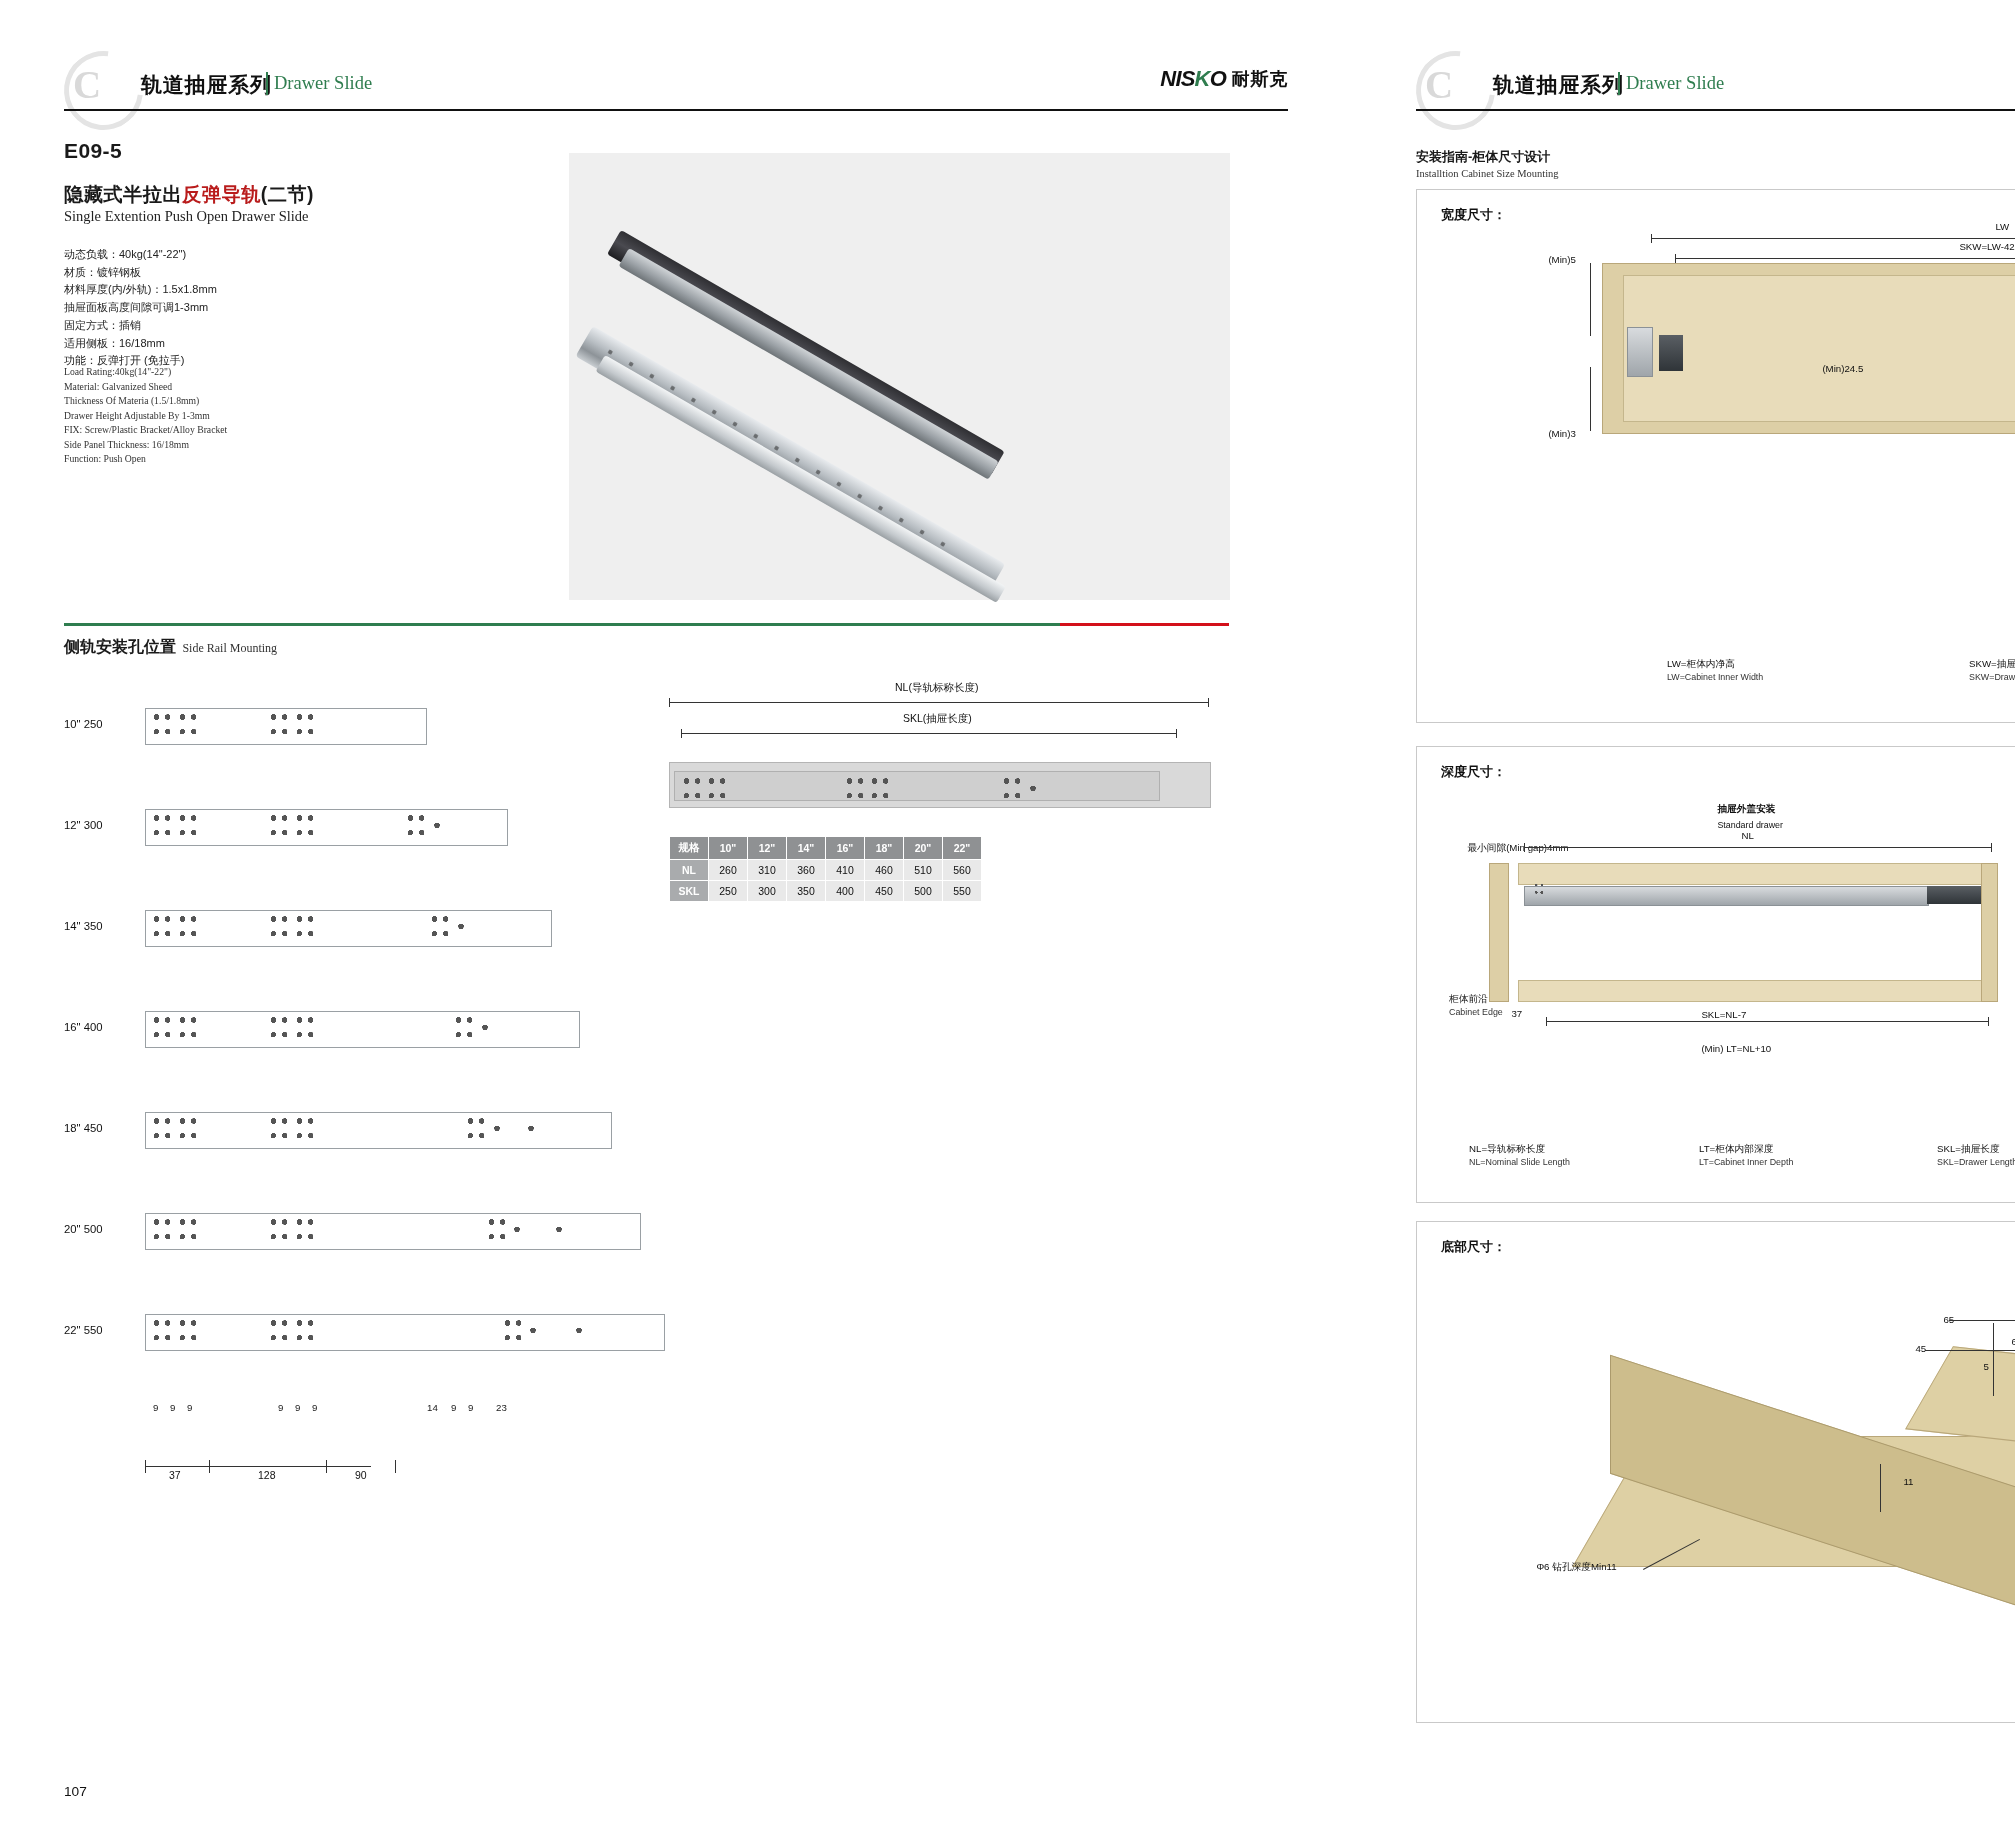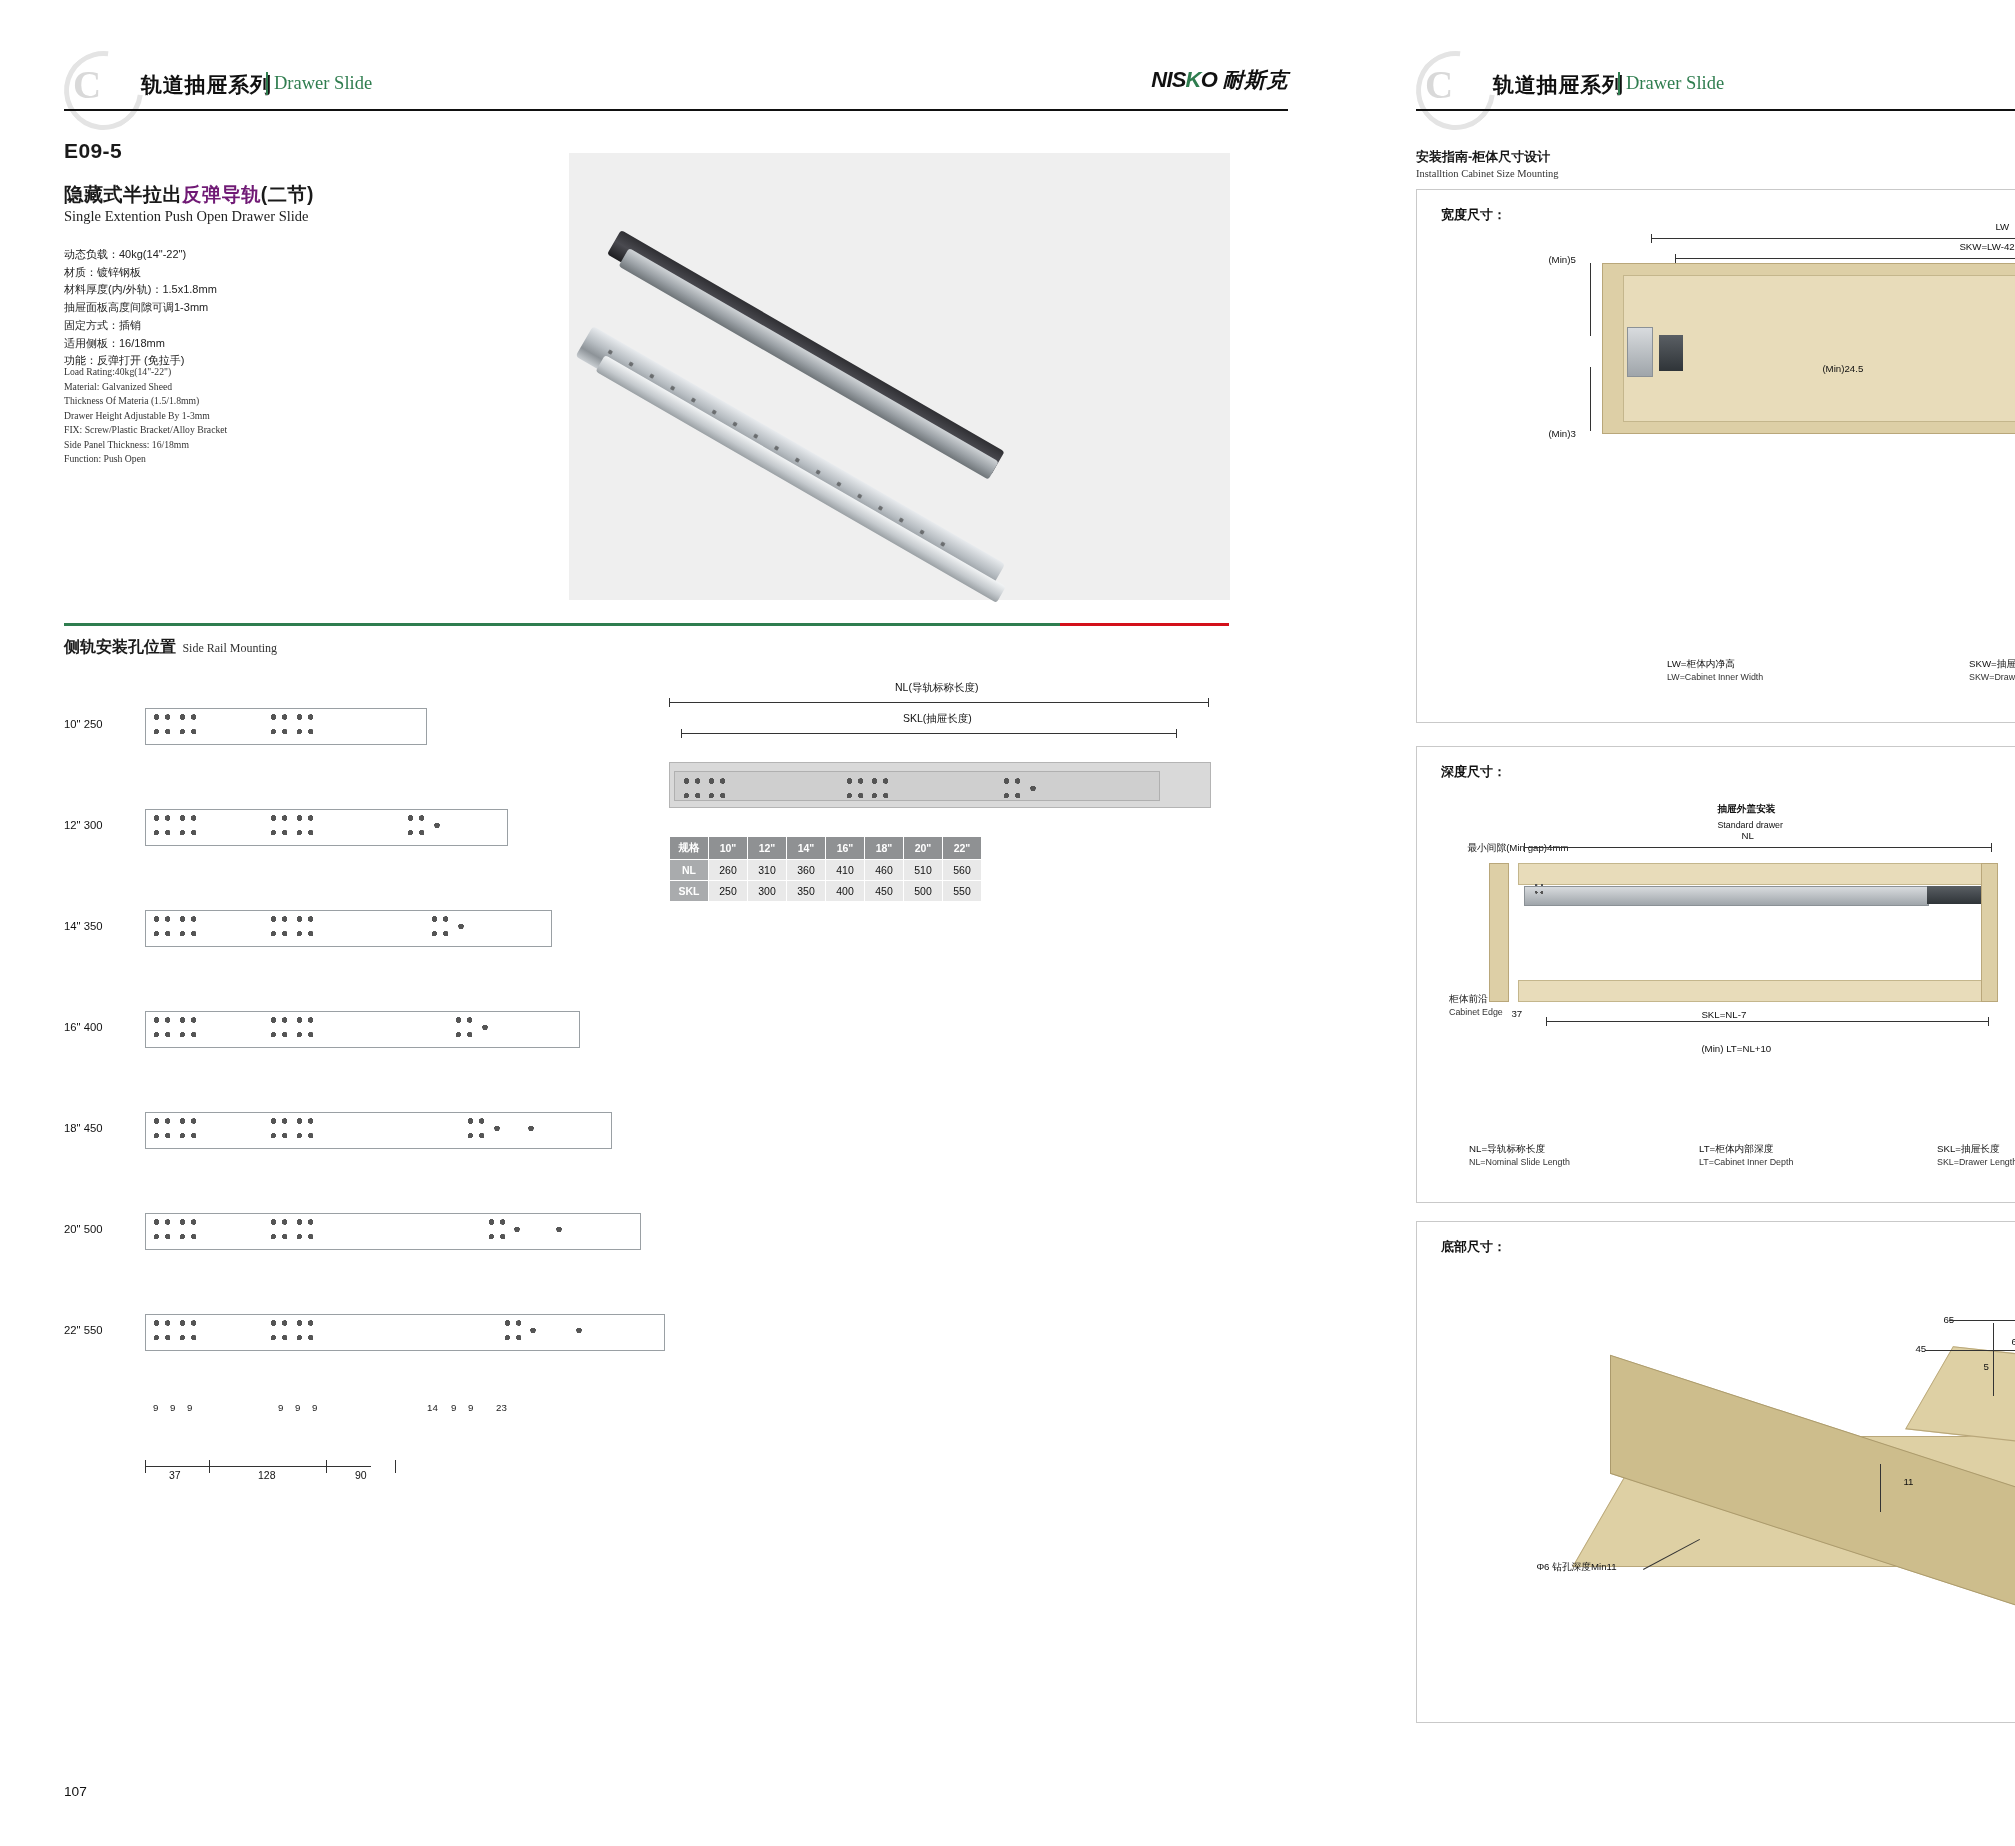--- a/index.html
+++ b/index.html
@@ -14,26 +14,26 @@
   .hdr{position:absolute;top:60px;left:64px;right:64px;height:60px;}
   .hdr .cmark{position:absolute;left:0;top:-8.9px;width:69px;height:69px;border:5.6px solid #e4e4e4;border-radius:50%;border-right-color:transparent;transform:rotate(-38deg);}
   .hdr .cmark2{position:absolute;left:8.9px;top:2.4px;font-size:39px;color:#d9d9d9;font-weight:bold;font-family:"Liberation Serif",serif;}
   .hdr .tcn{position:absolute;left:77px;top:11.3px;font-size:21px;font-weight:bold;letter-spacing:0.8px;color:#111;}
   .hdr .bar{position:absolute;left:202px;top:12px;width:2px;height:22.6px;background:#2f7d4f;}
   .hdr .ten{position:absolute;left:210px;top:13px;font-size:18.5px;color:#2f7d4f;font-family:"Liberation Serif",serif;}
   .hdr .rule{position:absolute;left:0;right:0;top:49px;height:1.6px;background:#111;}
   .hdr .brand{position:absolute;right:0;top:5.6px;display:flex;align-items:center;gap:5.6px;}
   .hdr .brand .nis{font-size:22px;font-weight:bold;font-style:italic;letter-spacing:-0.8px;color:#111;}
   .hdr .brand .nis .grn{color:#2f7d4f;}
-  .hdr .brand .cn{font-size:21px;font-weight:bold;color:#111;letter-spacing:0.8px;font-style:italic;}
+  .hdr .brand .cn{font-size:18px;font-weight:bold;color:#111;letter-spacing:0.8px;}
 
   
   .code{position:absolute;left:64px;top:139px;font-size:21px;font-weight:bold;letter-spacing:0.4px;}
   .ttl-cn{position:absolute;left:64px;top:181px;font-size:19.3px;font-weight:bold;letter-spacing:0.4px;}
-  .ttl-cn .red{color:#701a75;}
+  .ttl-cn .red{color:#b91c1c;}
   .ttl-en{position:absolute;left:64px;top:208px;font-size:14.5px;color:#222;font-family:"Liberation Serif",serif;}
 
   .spec-cn{position:absolute;left:64px;top:246px;font-size:11px;line-height:17.7px;color:#222;}
   .spec-en{position:absolute;left:64px;top:365px;font-size:9.7px;line-height:14.5px;color:#333;font-family:"Liberation Serif",serif;}
 
   .prodbox{position:absolute;left:569px;top:153px;width:661px;height:447px;background:#efefef;}
   .prod-inner{position:absolute;inset:0;}
   .rail{position:absolute;border-radius:2.4px;}
   .rail-dark{width:443px;height:28px;left:52px;top:77px;background:linear-gradient(180deg,#2f2f33 0%,#4a4a50 45%,#1d1d20 100%);transform:rotate(30deg);transform-origin:left top;border-radius:3.2px;}
   .rail-dark2{width:427px;height:21px;left:60px;top:95px;background:linear-gradient(180deg,#cfd3d6 0%,#9ba1a6 55%,#6e7478 100%);transform:rotate(30deg);transform-origin:left top;border-radius:3.2px;}

